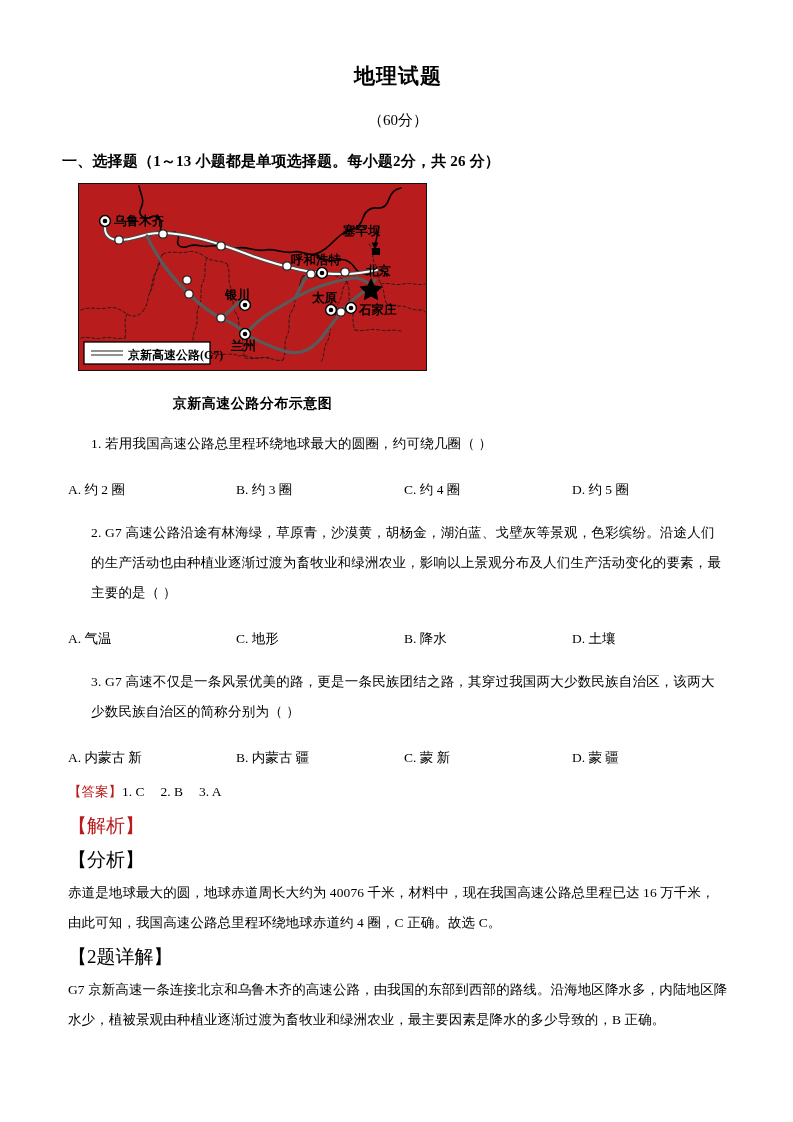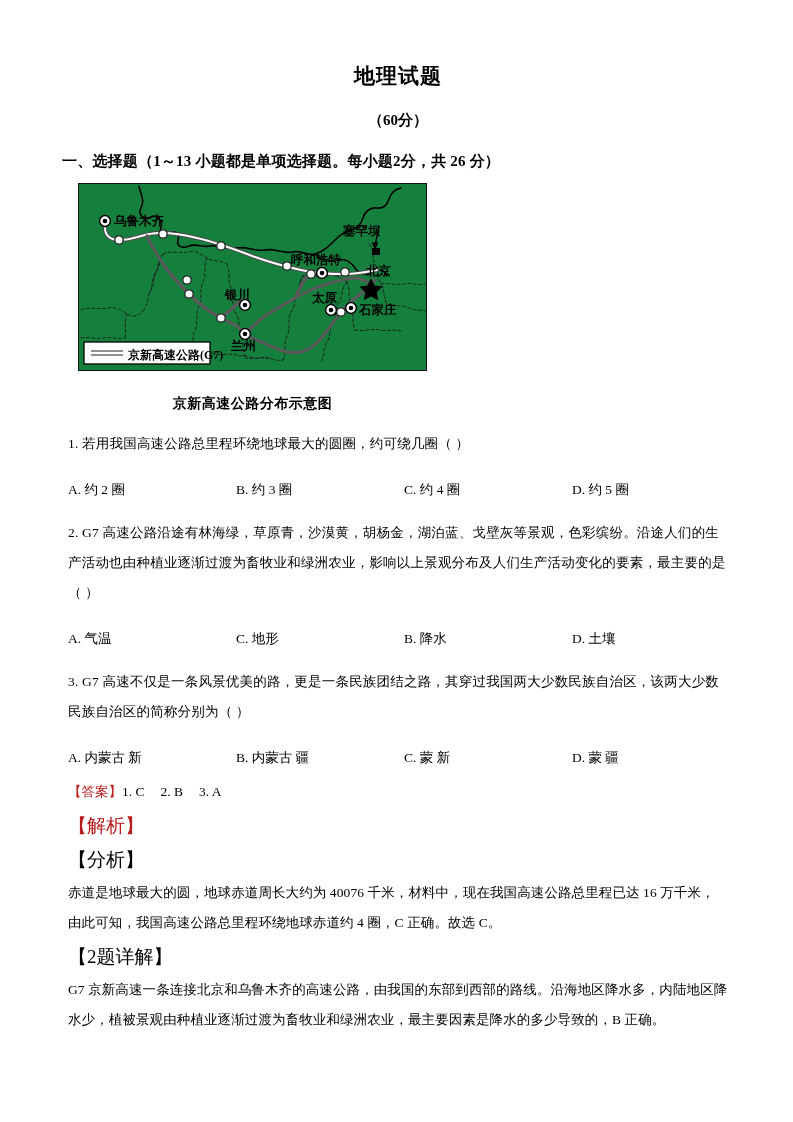--- a/index.html
+++ b/index.html
@@ -35,21 +35,21 @@
     text-align: center;
     font-size: 21px;
     font-weight: bold;
     letter-spacing: 1px;
     margin: 62px 0 0 0;
     font-family: "Liberation Serif", "DejaVu Serif", serif;
   }
   .doc-subtitle {
     text-align: center;
     font-size: 15px;
-    font-weight: bold;
+    font-weight: normal;
     margin: 21px 0 0 0;
   }
   .section-heading {
     font-size: 15px;
     font-weight: bold;
     margin: 22px 0 0 -6px;
     letter-spacing: 0.2px;
   }
 
   
@@ -64,41 +64,42 @@
   }
 
   
   .figure {
     margin: 12px 0 0 10px;
   }
   .map-frame {
     width: 349px;
     height: 188px;
     border: 1.4px solid #111;
-    background: #15803d;
+    background: #b91c1c;
     position: relative;
     overflow: hidden;
     box-sizing: border-box;
   }
   .map-frame svg { display: block; }
   .map-caption {
     width: 349px;
     text-align: center;
     font-size: 14px;
     font-weight: bold;
     margin-top: 24px;
     letter-spacing: 0.5px;
   }
 
   
   .q-stem {
     font-size: 13.5px;
     line-height: 30px;
     margin-top: 13px;
     letter-spacing: 0.2px;
+    margin-left: 23px;
   }
   .q-stem.first { margin-top: 16px; }
   .options {
     display: flex;
     font-size: 13.5px;
     line-height: 30px;
     margin-top: 16px;
   }
   .options .opt { width: 168px; flex: 0 0 168px; }
   .options .opt:last-child { width: auto; }

